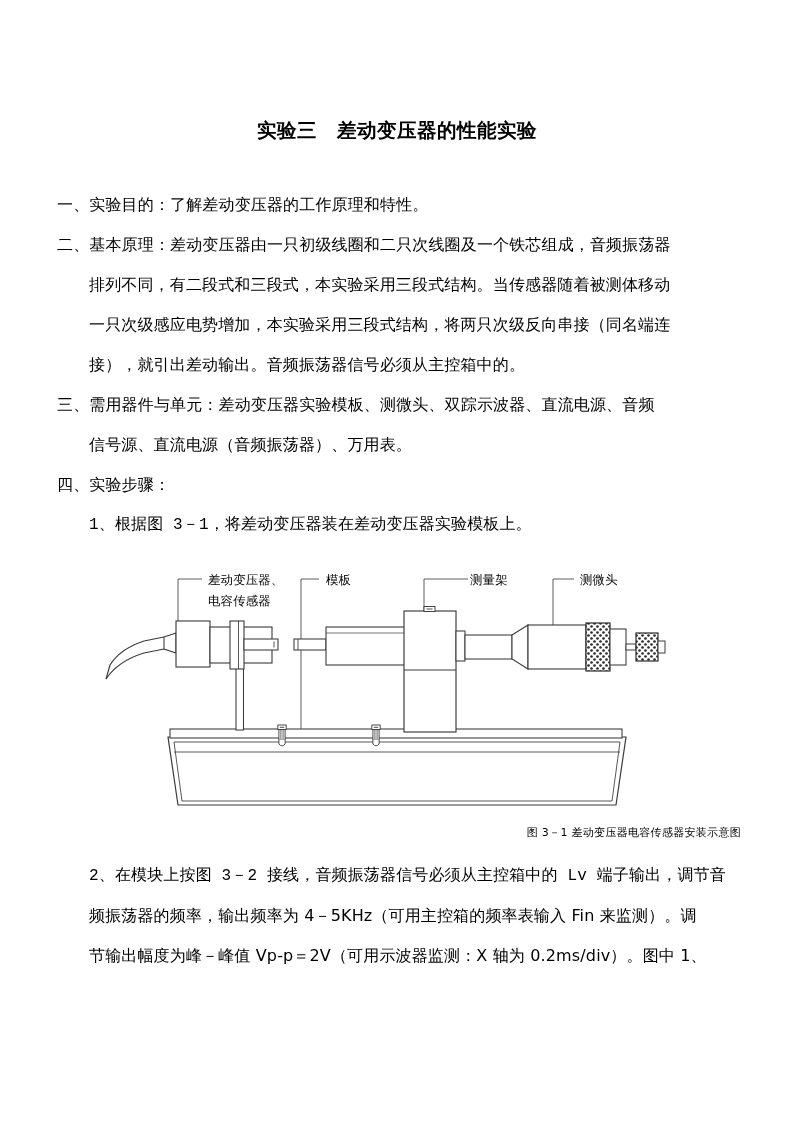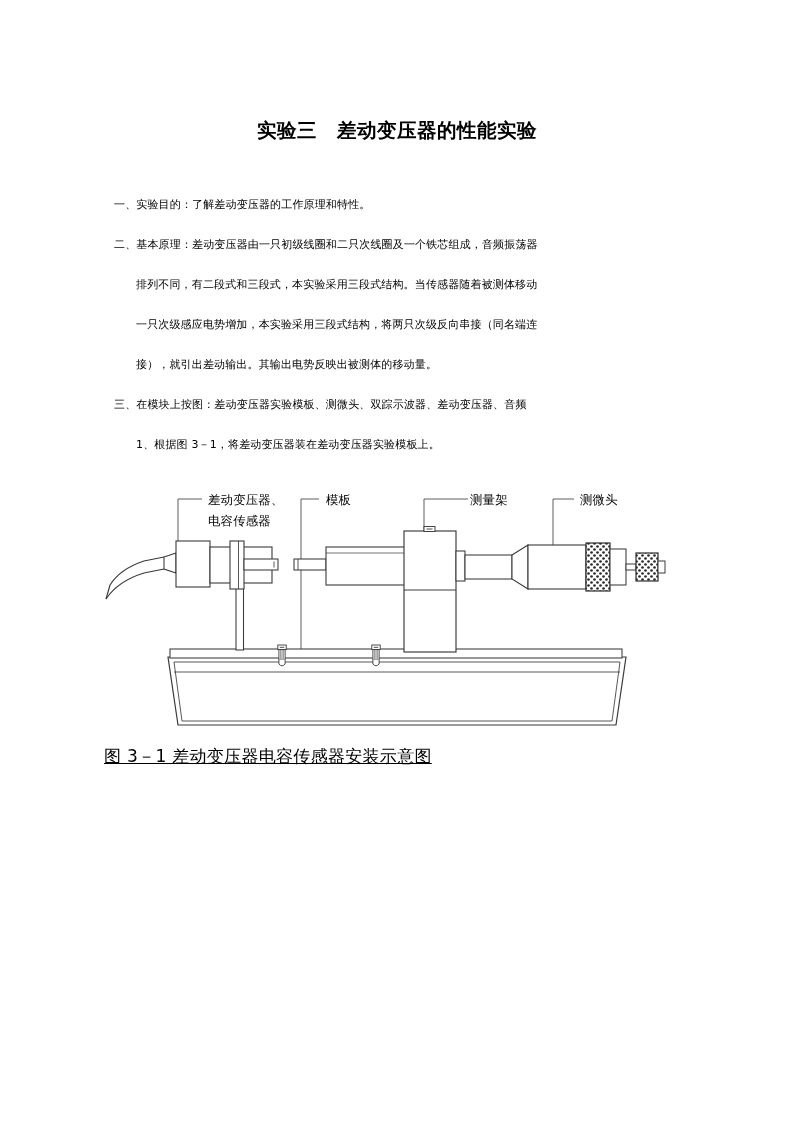--- a/index.html
+++ b/index.html
@@ -14,64 +14,64 @@
     color: #000000;
     position: relative;
     overflow: hidden;
   }
   .page {
     position: absolute;
     left: 0; top: 0;
     width: 794px;
     height: 1123px;
     box-sizing: border-box;
-    padding: 0 104px;
+    padding: 0 53px;
   }
   .doc-title {
     text-align: center;
     font-size: 19.5px;
     font-weight: bold;
     letter-spacing: 0.5px;
     margin: 0;
     padding-top: 118px;
     white-space: pre;
     line-height: 1.3;
   }
   .body-block {
     margin-top: 42px;
   }
   p.para {
-    margin: 0 0 0 10px;
-    font-size: 11px;
+    margin: 0 0 0 4px;
+    font-size: 16px;
     line-height: 40px;
     text-align: justify;
     text-justify: inter-ideograph;
     letter-spacing: 0.15px;
   }
   p.cont {
     text-indent: 2em;
   }
   p.step {
     text-indent: 2em;
+    font-family: Liberation Mono, monospace;
   }
 
   
   .figure {
     position: relative;
     width: 586px;
     height: 270px;
     margin: 8px auto 0 auto;
   }
   .figure svg { display: block; }
   .fig-caption {
-    text-align: left;
-    font-size: 17px;
+    text-align: right;
+    font-size: 11px;
     margin-top: 2px;
     letter-spacing: 0.3px;
-    text-decoration: underline;
   }
   .after-fig { margin-top: 16px; }
   .lbl {
     font-size: 12.4px;
     font-family: "DejaVu Sans", "Liberation Sans", sans-serif;
     letter-spacing: 0.2px;
   }
 </style>
 </head>
 <body>
@@ -80,24 +80,26 @@
 
   <h1 class="doc-title">实验三　差动变压器的性能实验</h1>
 
   <div class="body-block">
 
     <p class="para">一、实验目的：了解差动变压器的工作原理和特性。</p>
 
     <p class="para">二、基本原理：差动变压器由一只初级线圈和二只次线圈及一个铁芯组成，音频振荡器</p>
     <p class="para cont">排列不同，有二段式和三段式，本实验采用三段式结构。当传感器随着被测体移动</p>
     <p class="para cont">一只次级感应电势增加，本实验采用三段式结构，将两只次级反向串接（同名端连</p>
-    <p class="para cont">接），就引出差动输出。其输出电势反映出被测体的移动量。</p>
-
-    <p class="para">三、在模块上按图：差动变压器实验模板、测微头、双踪示波器、差动变压器、音频</p>
-
+    <p class="para cont">接），就引出差动输出。音频振荡器信号必须从主控箱中的。</p>
+
+    <p class="para">三、需用器件与单元：差动变压器实验模板、测微头、双踪示波器、直流电源、音频</p>
+    <p class="para cont">信号源、直流电源（音频振荡器）、万用表。</p>
+
+    <p class="para">四、实验步骤：</p>
 
     <p class="para step">1、根据图 3－1，将差动变压器装在差动变压器实验模板上。</p>
 
     <div class="figure">
       <svg width="586" height="270" viewBox="0 0 586 270" xmlns="http://www.w3.org/2000/svg">
         <defs>
           <pattern id="knurl" width="6" height="6" patternUnits="userSpaceOnUse">
             <rect width="6" height="6" fill="#ffffff"></rect>
             <circle cx="1.5" cy="1.5" r="1.35" fill="#2b2b2b"></circle>
             <circle cx="4.5" cy="4.5" r="1.35" fill="#2b2b2b"></circle>
@@ -210,15 +212,20 @@
           <text x="104" y="52">电容传感器</text>
           <text x="222" y="31">模板</text>
           <text x="366" y="31">测量架</text>
           <text x="476" y="31">测微头</text>
         </g>
       </svg>
     </div>
 
     <p class="fig-caption">图 3－1 差动变压器电容传感器安装示意图</p>
 
+    <div class="after-fig">
+      <p class="para step">2、在模块上按图 3－2 接线，音频振荡器信号必须从主控箱中的 Lv 端子输出，调节音</p>
+      <p class="para cont">频振荡器的频率，输出频率为 4－5KHz（可用主控箱的频率表输入 Fin 来监测）。调</p>
+      <p class="para cont">节输出幅度为峰－峰值 Vp-p＝2V（可用示波器监测：X 轴为 0.2ms/div）。图中 1、</p>
+    </div>
 
   </div>
 </div>
 
 </body></html>

